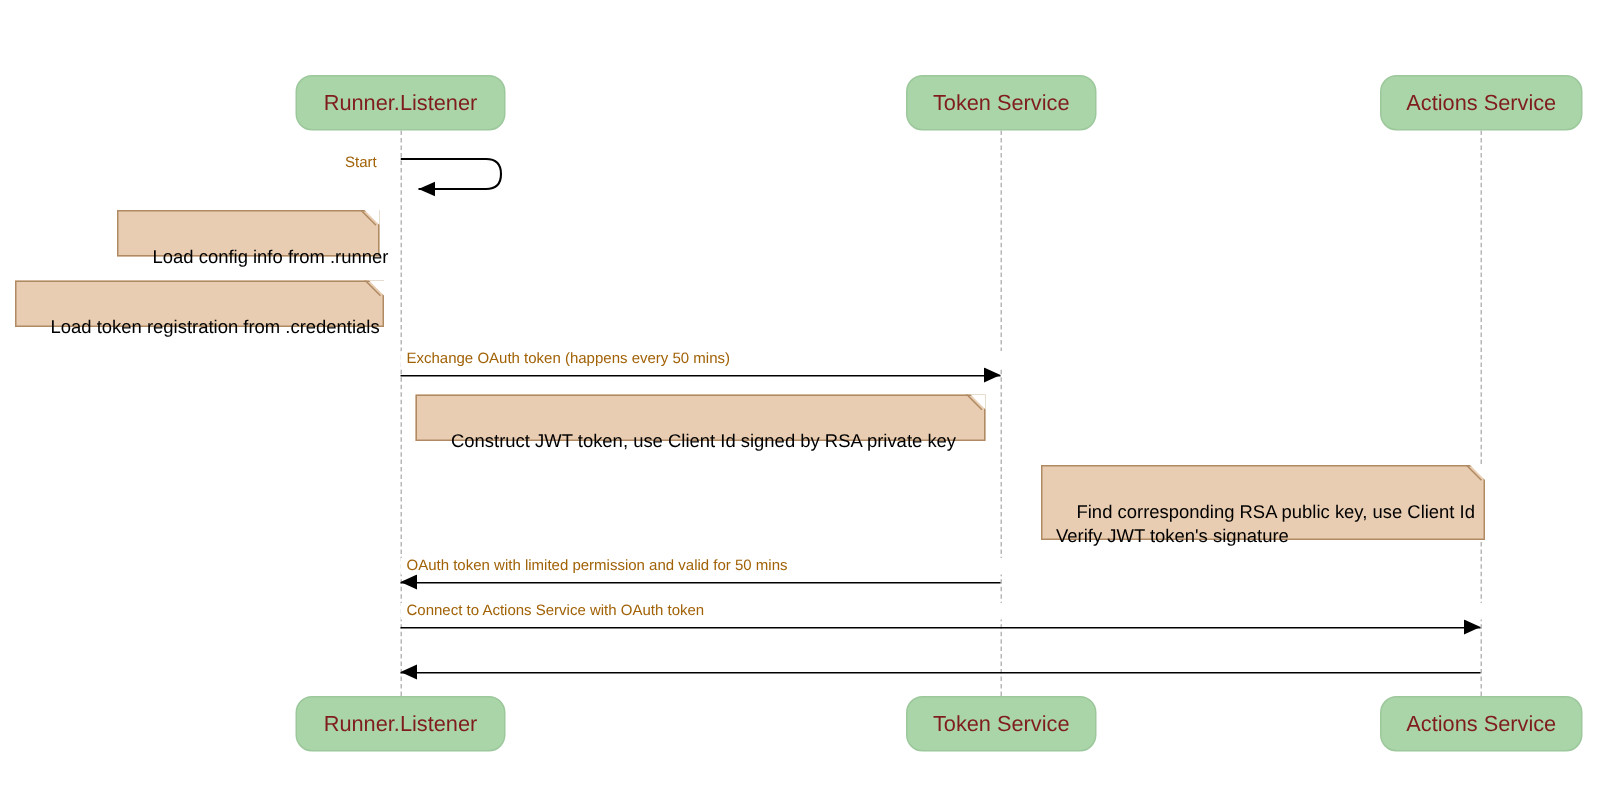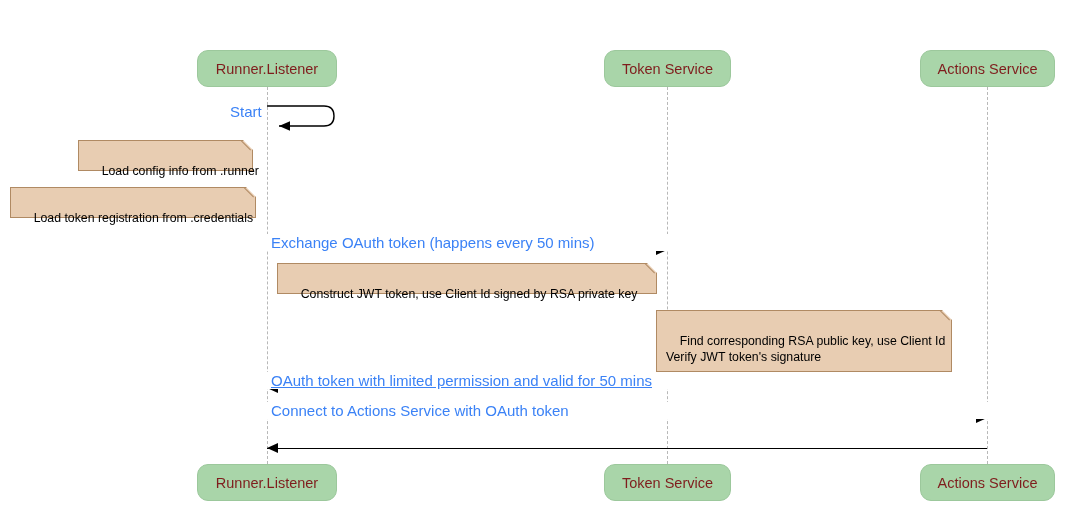--- a/index.html
+++ b/index.html
@@ -106,22 +106,22 @@
     border-bottom: 5px solid transparent;
     border-left: 11px solid #000000;
   }
   .arrowhead.left {
     border-top: 5px solid transparent;
     border-bottom: 5px solid transparent;
     border-right: 11px solid #000000;
   }
   .msg-label {
     position: absolute;
-    font-size: 15px;
-    color: #3b82f6;
+    font-size: 10px;
+    color: #a16207;
     white-space: nowrap;
     background: #ffffff;
     padding: 0 4px;
   }
   .msg-label.center {
     text-align: left;
   }
   
   .self-loop {
     position: absolute;
@@ -170,30 +170,30 @@
   <div class="msg" style="left:267px; top:250px; width:400px;"></div>
   <div class="arrowhead right" style="left:656px; top:245px;"></div>
   <div class="msg-label center" style="left:267px; top:234px; width:400px;">Exchange OAuth token (happens every 50 mins)</div>
 
   <div class="note" style="left:277px; top:263px; width:380px; height:31px;">
     <span>Construct JWT token, use Client Id signed by RSA private key</span>
     <span class="fold"></span>
     <span class="fold-edge"></span>
   </div>
 
-  <div class="note" style="left:656px; top:310px; width:296px; height:62px;">
+  <div class="note" style="left:694px; top:310px; width:296px; height:50px;">
     <span>Find corresponding RSA public key, use Client Id
 Verify JWT token's signature</span>
     <span class="fold"></span>
     <span class="fold-edge"></span>
   </div>
 
   <div class="msg" style="left:267px; top:388px; width:400px;"></div>
   <div class="arrowhead left" style="left:267px; top:383px;"></div>
-  <div class="msg-label center" style="left:267px; top:372px; width:400px;text-decoration:underline;">OAuth token with limited permission and valid for 50 mins</div>
+  <div class="msg-label center" style="left:267px; top:372px; width:400px;">OAuth token with limited permission and valid for 50 mins</div>
 
   <div class="msg" style="left:267px; top:418px; width:720px;"></div>
   <div class="arrowhead right" style="left:976px; top:413px;"></div>
   <div class="msg-label center" style="left:267px; top:402px; width:720px;">Connect to Actions Service with OAuth token</div>
 
   <div class="msg" style="left:267px; top:448px; width:720px;"></div>
   <div class="arrowhead left" style="left:267px; top:443px;"></div>
 
   <div class="participant" style="left:197px; top:464px; width:140px;">
     <span>Runner.Listener</span>

